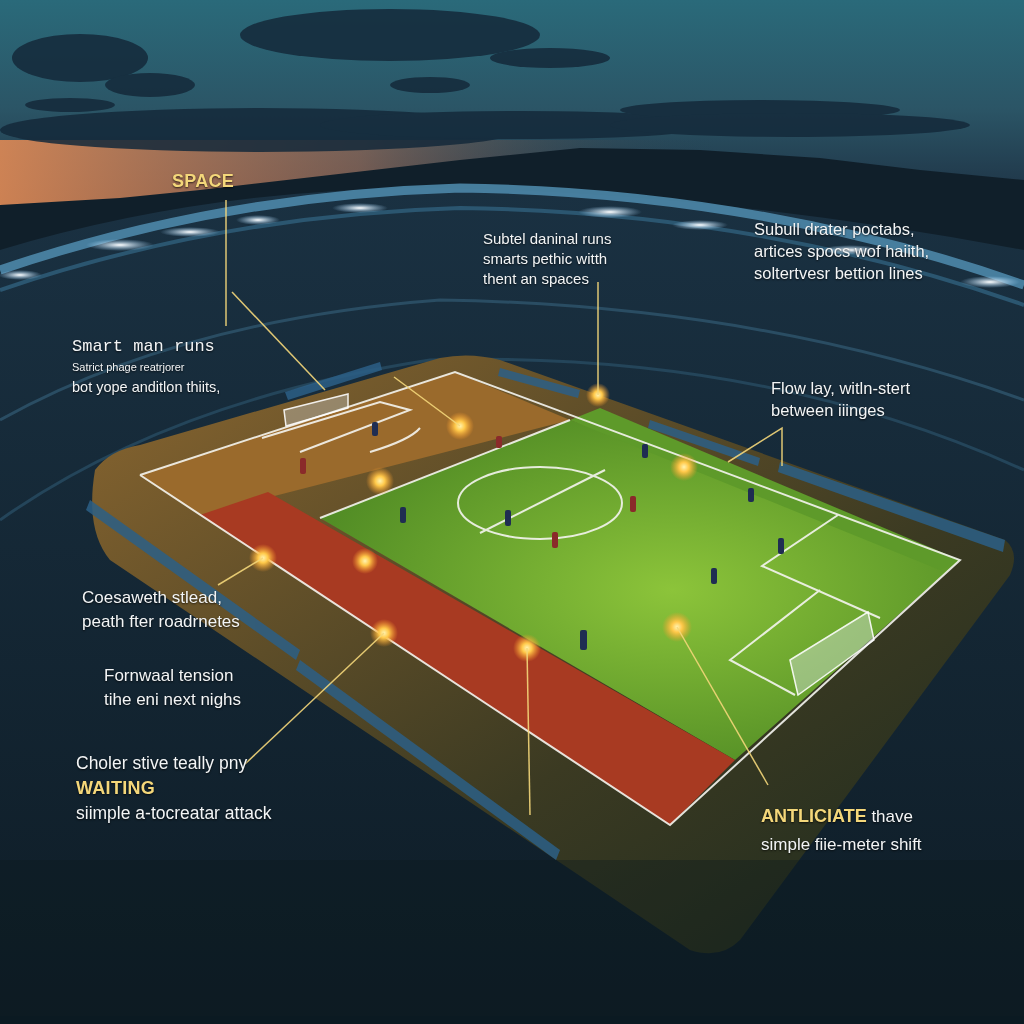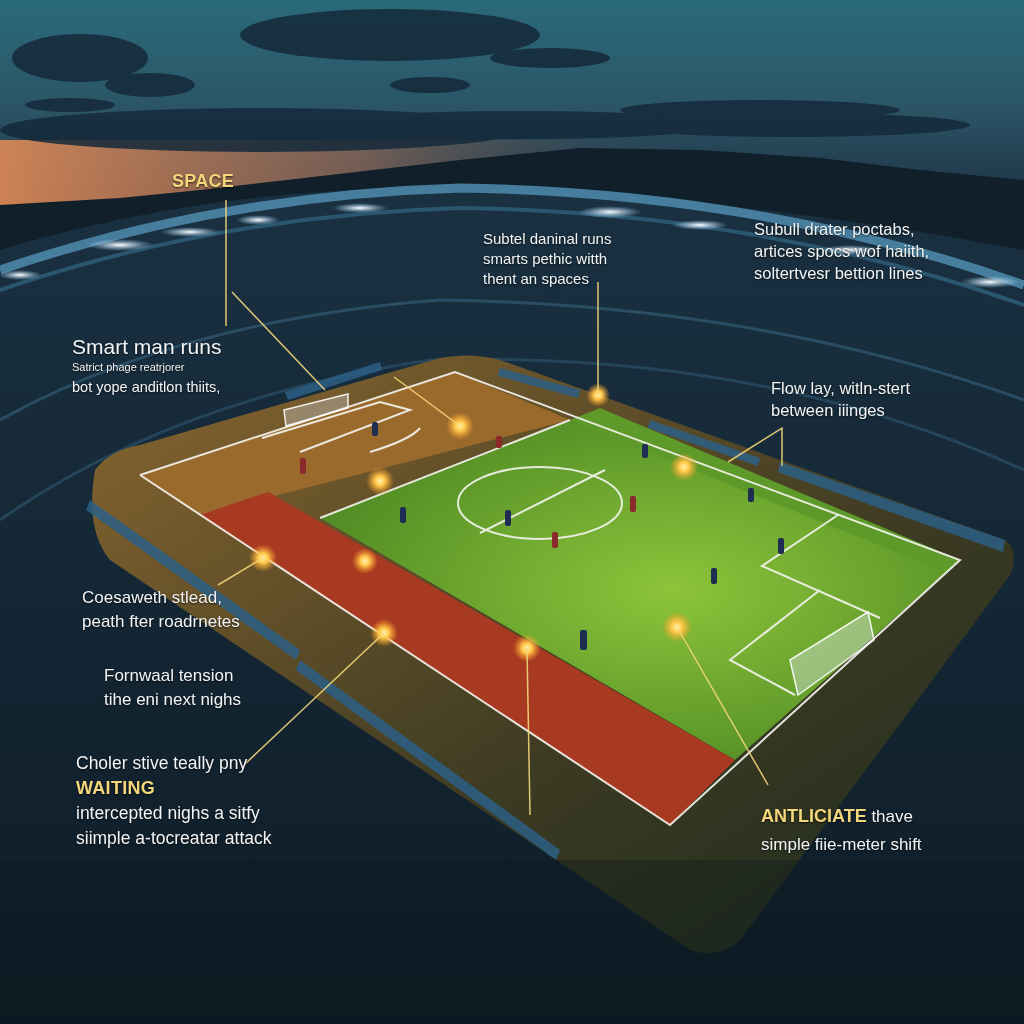--- a/index.html
+++ b/index.html
@@ -180,21 +180,21 @@
     <span class="line">thent an spaces</span>
   </div>
 
   <div class="label" style="left:754px; top:218px;">
     <span class="line">Subull drater poctabs,</span>
     <span class="line">artices spocs wof haiith,</span>
     <span class="line">soltertvesr bettion lines</span>
   </div>
 
   <div class="label" style="left:72px; top:337px; font-size:16px; line-height:20px;">
-    <span class="line" style="font-size:21px;">Smart man runs</span>
+    <span class="line" style="font-size:17px;font-family:Liberation Mono, monospace;">Smart man runs</span>
     <span class="line" style="font-size:11px;">Satrict phage reatrjorer</span>
     <span class="line" style="font-size:14.5px;">bot yope anditlon thiits,</span>
   </div>
 
   <div class="label" style="left:771px; top:377px;">
     <span class="line">Flow lay, witln-stert</span>
     <span class="line">between iiinges</span>
   </div>
 
   <div class="label" style="left:82px; top:586px; font-size:17px; line-height:24px;">
@@ -203,21 +203,20 @@
   </div>
 
   <div class="label" style="left:82px; top:664px; font-size:17px; line-height:24px;margin-left:22px;">
     <span class="line">Fornwaal tension</span>
     <span class="line">tihe eni next nighs</span>
   </div>
 
   <div class="label" style="left:76px; top:751px; font-size:17.5px; line-height:25px;">
     <span class="line">Choler stive teally pny</span>
     <span class="line heading">WAITING</span>
-    <span class="line">intercepted nighs a sitfy</span>
     <span class="line">siimple a-tocreatar attack</span>
   </div>
 
   <div class="label" style="left:761px; top:802px; font-size:17px; line-height:28px;">
     <span class="line">
       <span class="inline-heading">ANTLICIATE</span>
       <span>thave</span>
     </span>
     <span class="line">simple fiie-meter shift</span>
   </div>

